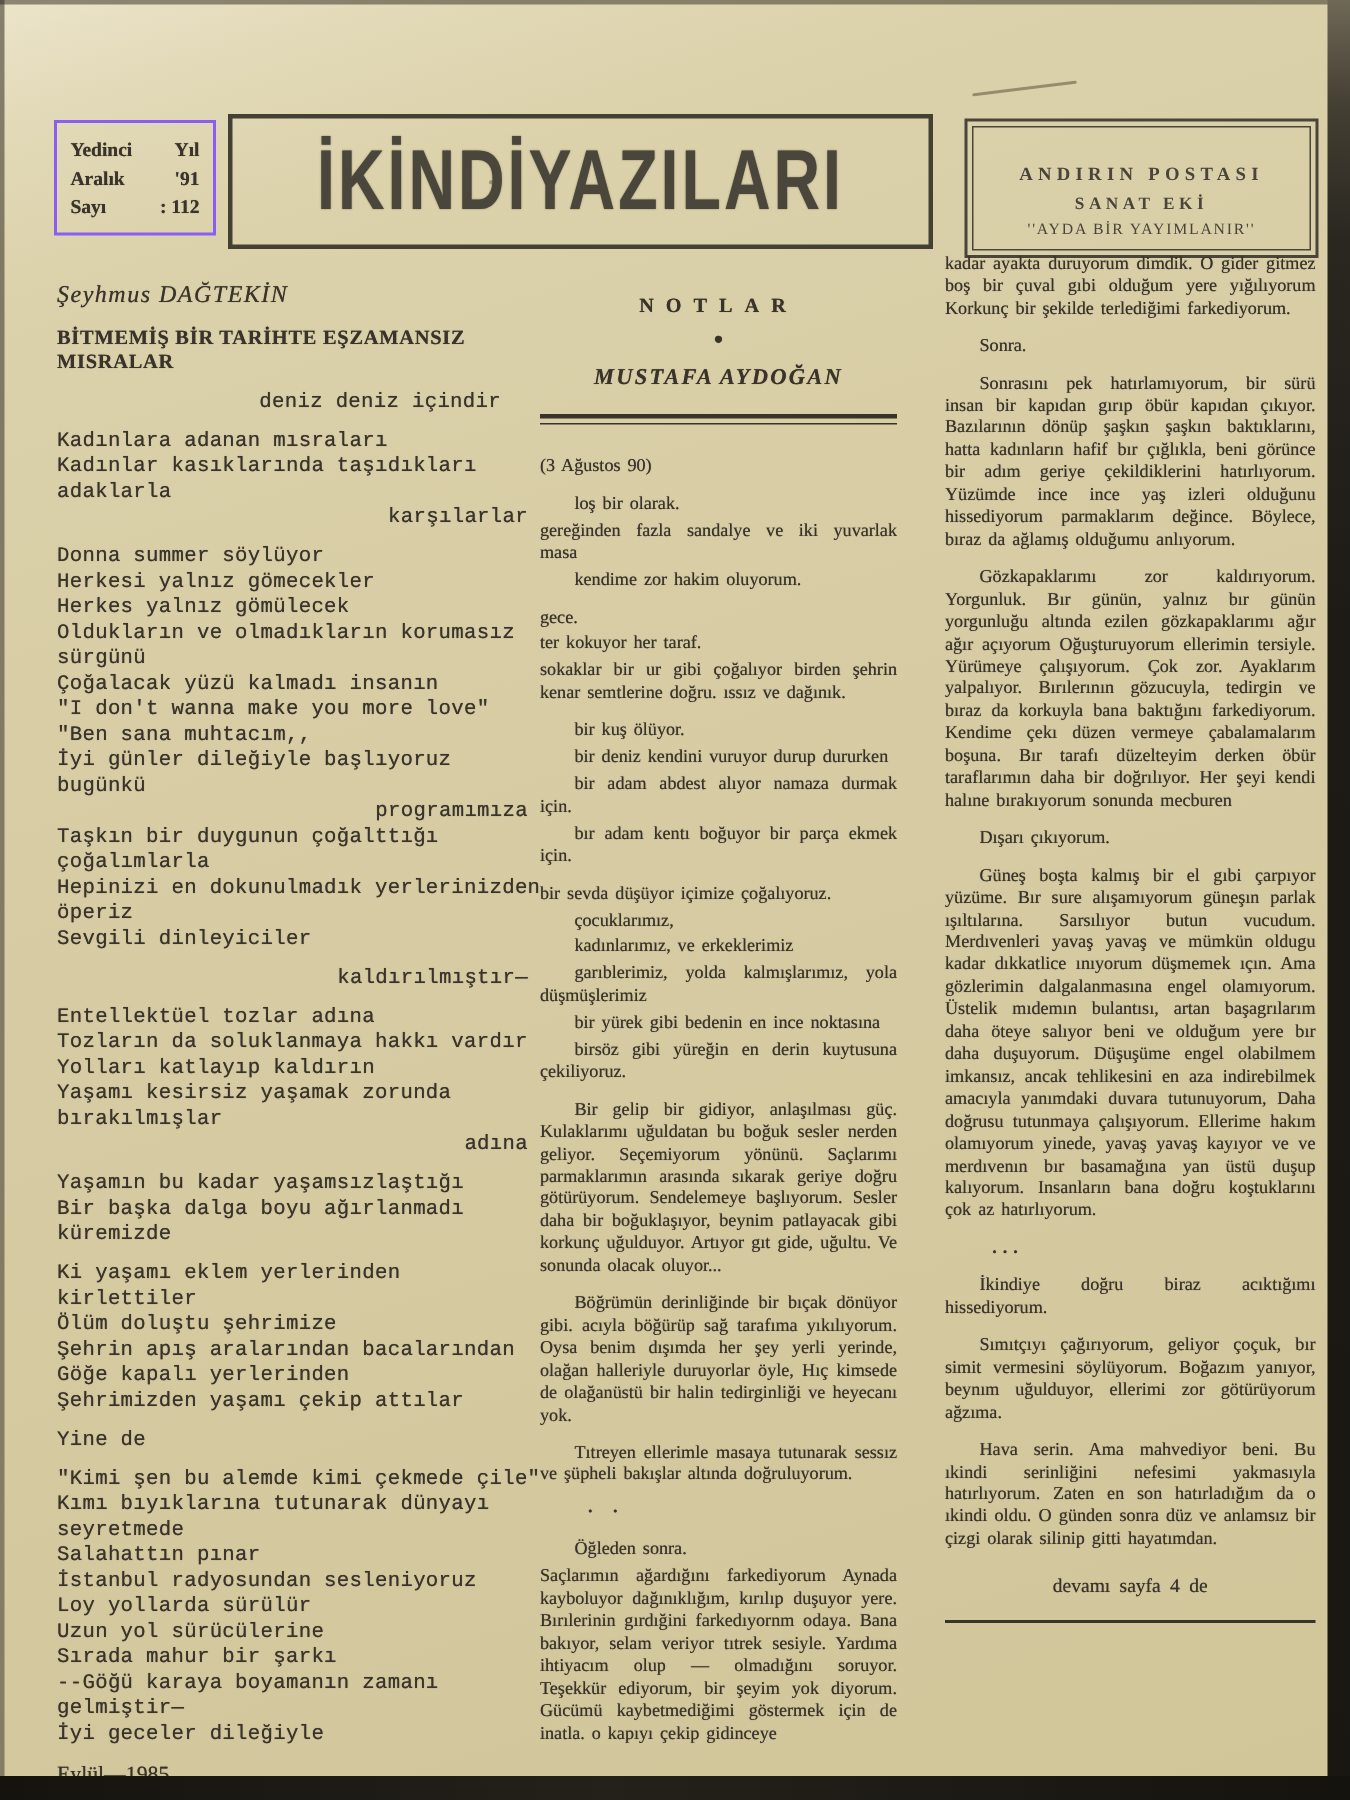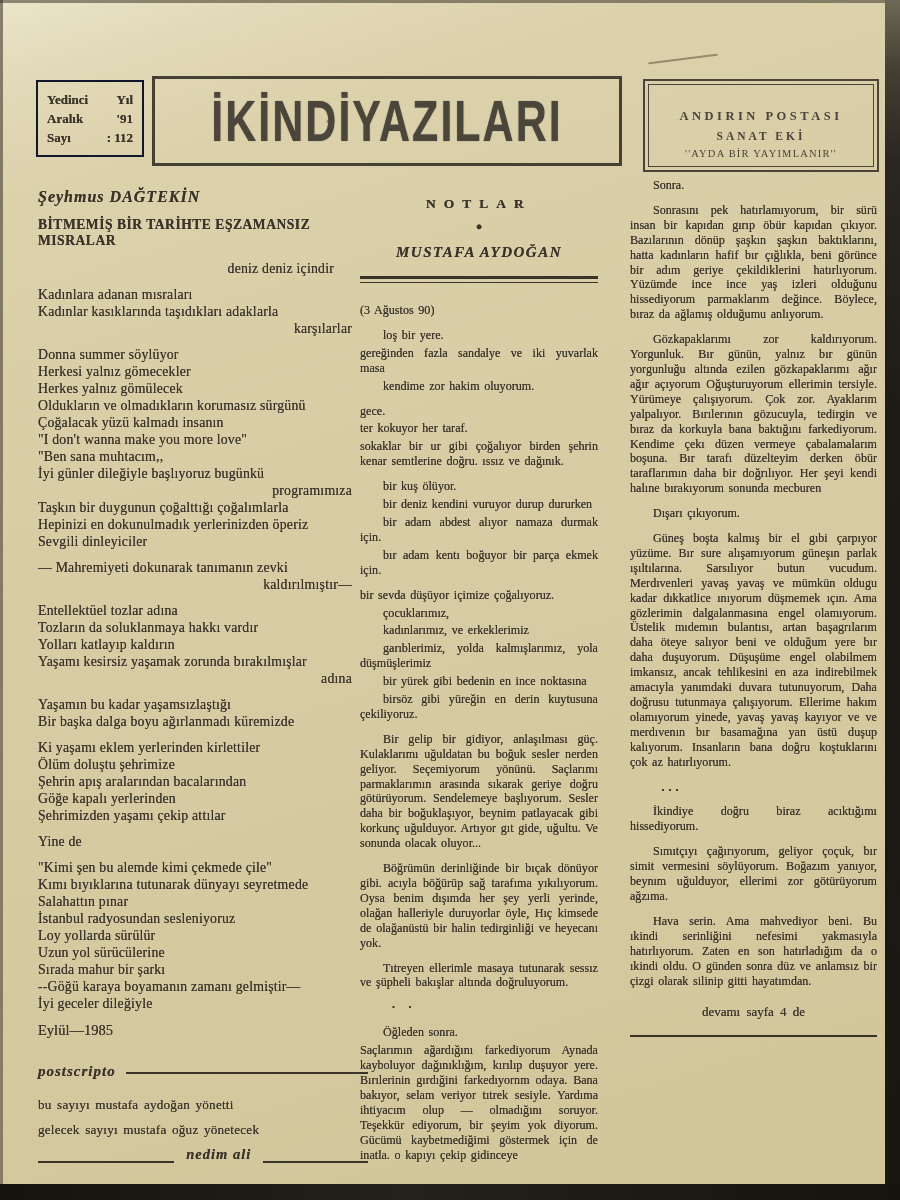--- a/index.html
+++ b/index.html
@@ -18,38 +18,38 @@
   .edge-right{position:absolute;top:0;right:0;bottom:0;width:15px;
     background:linear-gradient(180deg,#6e6857 0px,#443f33 70px,#2a2721 160px,#1d1b16 420px,#191712 100%);}
   .edge-bottom{position:absolute;left:0;right:0;bottom:0;height:16px;
     background:linear-gradient(90deg,#15130e 0%,#23211a 45%,#15130e 100%);}
   .scratch{position:absolute;left:648px;top:58px;width:70px;height:2px;background:rgba(92,82,60,.55);transform:rotate(-7deg);border-radius:2px;}
   .speck{position:absolute;left:326px;top:120px;width:4px;height:3px;background:rgba(90,80,58,.45);border-radius:50%;}
 
   .ink{color:#39332a;text-shadow:0 0 .5px rgba(57,51,42,.8);}
 
   
-  .issue-box{position:absolute;left:36px;top:80px;width:86px;padding:8px 9px;border:2px solid #0f172a;}
+  .issue-box{position:absolute;left:36px;top:80px;width:86px;padding:8px 9px;border:2px solid #8b5cf6;}
   .issue-row{display:flex;justify-content:space-between;font-weight:bold;font-size:13px;line-height:19px;}
   .title-box{position:absolute;left:152px;top:76px;width:464px;height:84px;border:3px solid #454034;
     display:flex;align-items:center;justify-content:center;}
   .title-text{display:inline-block;font-family:"Liberation Sans",sans-serif;font-weight:bold;
     font-size:43px;letter-spacing:2px;transform:scaleY(1.32);color:#4b463c;
     text-shadow:0 0 1px rgba(60,54,42,.6);}
   .info-box{position:absolute;left:648px;top:84px;width:212px;padding:24px 6px 7px;text-align:center;
     border:1px solid #4a443a;outline:2px solid #4a443a;outline-offset:3px;}
   .info-line1{font-weight:bold;font-size:12.5px;letter-spacing:3.5px;color:#4a443a;}
   .info-line2{font-weight:bold;font-size:11.5px;letter-spacing:3px;margin-top:6px;color:#4a443a;}
   .info-line3{font-size:10.5px;letter-spacing:1.2px;margin-top:6px;color:#4a443a;}
 
   
   .col-left{position:absolute;left:38px;top:188px;width:330px;}
-  .poem-author{font-style:italic;font-weight:bold;font-size:16px;letter-spacing:1px;margin-bottom:11px;}
+  .poem-author{font-style:italic;font-weight:normal;font-size:16px;letter-spacing:1px;margin-bottom:11px;}
   .poem-title{font-weight:bold;font-size:13.6px;letter-spacing:.5px;margin-bottom:2px;}
-  .pline{font-size:13.8px;line-height:17px;letter-spacing:.2px;}
+  .pline{font-size:13.8px;line-height:17px;letter-spacing:.2px;font-family:Liberation Mono, monospace;}
   .pline.blank{height:9px;line-height:9px;}
   .pline.r{text-align:right;padding-right:16px;}
   .pline.r-deep{padding-right:34px;}
   .poem-date{padding-right:30px;font-size:14.5px;margin-top:10px;}
 
   .postscript{margin-top:24px;}
   .ps-head{display:flex;align-items:center;gap:10px;}
   .ps-label{font-style:italic;font-weight:bold;font-size:15px;letter-spacing:1px;}
   .rule{border-top:2px solid #39332a;}
   .ps-head .rule{flex:1;margin-top:3px;}
@@ -124,21 +124,20 @@
       <div class="pline">Oldukların ve olmadıkların korumasız sürgünü</div>
       <div class="pline">Çoğalacak yüzü kalmadı insanın</div>
       <div class="pline">"I don't wanna make you more love"</div>
       <div class="pline">"Ben sana muhtacım,,</div>
       <div class="pline">İyi günler dileğiyle başlıyoruz bugünkü</div>
       <div class="pline r">programımıza</div>
       <div class="pline">Taşkın bir duygunun çoğalttığı çoğalımlarla</div>
       <div class="pline">Hepinizi en dokunulmadık yerlerinizden öperiz</div>
       <div class="pline">Sevgili dinleyiciler</div>
       <div class="pline blank">&nbsp;</div>
-      <div class="pline">— Mahremiyeti dokunarak tanımanın zevki</div>
       <div class="pline r">kaldırılmıştır—</div>
       <div class="pline blank">&nbsp;</div>
       <div class="pline">Entellektüel tozlar adına</div>
       <div class="pline">Tozların da soluklanmaya hakkı vardır</div>
       <div class="pline">Yolları katlayıp kaldırın</div>
       <div class="pline">Yaşamı kesirsiz yaşamak zorunda bırakılmışlar</div>
       <div class="pline r">adına</div>
       <div class="pline blank">&nbsp;</div>
       <div class="pline">Yaşamın bu kadar yaşamsızlaştığı</div>
       <div class="pline">Bir başka dalga boyu ağırlanmadı küremizde</div>
@@ -180,21 +179,21 @@
   </div>
 </div>
 
 <div class="col-mid ink">
   <div class="notes-header">NOTLAR</div>
   <div class="notes-bullet">●</div>
   <div class="notes-author">MUSTAFA AYDOĞAN</div>
   <div class="double-rule"></div>
   <div class="prose">
       <div class="para flush g">(3 Ağustos 90)</div>
-      <div class="para g">loş  bir yere.</div>
+      <div class="para g">loş  bir olarak.</div>
       <div class="para flush">gereğinden  fazla sandalye ve iki yuvarlak masa</div>
       <div class="para">kendime zor  hakim oluyorum.</div>
       <div class="para flush g">gece.</div>
       <div class="para flush">ter kokuyor her taraf.</div>
       <div class="para flush">sokaklar bir ur gibi çoğalıyor birden şehrin kenar  semtlerine doğru. ıssız ve dağınık.</div>
       <div class="para g">bir kuş ölüyor.</div>
       <div class="para">bir deniz kendini vuruyor durup dururken</div>
       <div class="para">bir adam abdest alıyor namaza durmak için.</div>
       <div class="para">bır adam kentı boğuyor bir  parça ekmek için.</div>
       <div class="para flush g">bir sevda düşüyor içimize çoğalıyoruz.</div>
@@ -207,20 +206,21 @@
       <div class="para g">Böğrümün derinliğinde bir bıçak dönüyor gibi. acıyla böğürüp sağ tarafıma yıkılıyorum. Oysa benim dışımda her şey yerli yerinde, olağan halleriyle duruyorlar öyle, Hıç kimsede de olağanüstü bir halin tedirginliği ve heyecanı yok.</div>
       <div class="para g">Tıtreyen ellerimle masaya tutunarak sessız ve şüpheli bakışlar altında doğruluyorum.</div>
       <div class="para sep g">·     ·</div>
       <div class="para g">Öğleden sonra.</div>
       <div class="para flush">Saçlarımın ağardığını farkediyorum Aynada kayboluyor dağınıklığım, kırılıp duşuyor yere. Bırılerinin gırdığini farkedıyornm odaya. Bana bakıyor, selam veriyor tıtrek sesiyle. Yardıma ihtiyacım olup — olmadığını soruyor. Teşekkür ediyorum, bir şeyim yok diyorum. Gücümü kaybetmediğimi göstermek için de inatla. o kapıyı çekip gidinceye</div>
     </div>
 </div>
 
 <div class="col-right ink">
   <div>
+      <div class="para flush">kadar ayakta duruyorum dimdik. O gider gitmez boş bir çuval gıbi olduğum yere yığılıyorum Korkunç bir şekilde terlediğimi farkediyorum.</div>
       <div class="para g">Sonra.</div>
       <div class="para g">Sonrasını pek hatırlamıyorum, bir sürü insan bir kapıdan gırıp öbür kapıdan çıkıyor. Bazılarının dönüp şaşkın şaşkın baktıklarını, hatta kadınların hafif bır çığlıkla, beni görünce bir adım geriye çekildiklerini hatırlıyorum. Yüzümde ince ince yaş izleri olduğunu hissediyorum parmaklarım değince. Böylece, bıraz da ağlamış olduğumu anlıyorum.</div>
       <div class="para g">Gözkapaklarımı zor kaldırıyorum. Yorgunluk. Bır günün, yalnız bır günün yorgunluğu altında ezilen gözkapaklarımı ağır ağır açıyorum Oğuşturuyorum ellerimin tersiyle. Yürümeye çalışıyorum. Çok zor. Ayaklarım yalpalıyor. Bırılerının gözucuyla, tedirgin ve bıraz da korkuyla bana baktığını farkediyorum. Kendime çekı düzen vermeye çabalamalarım boşuna. Bır tarafı düzelteyim derken öbür taraflarımın daha bir doğrılıyor. Her şeyi kendi halıne bırakıyorum sonunda mecburen</div>
       <div class="para g">Dışarı çıkıyorum.</div>
       <div class="para g">Güneş boşta kalmış bir el gıbi çarpıyor yüzüme. Bır sure alışamıyorum güneşın parlak ışıltılarına. Sarsılıyor butun vucudum. Merdıvenleri yavaş yavaş ve mümkün oldugu kadar dıkkatlice ınıyorum düşmemek ıçın. Ama gözlerimin dalgalanmasına engel olamıyorum. Üstelik mıdemın bulantısı, artan başagrılarım daha öteye salıyor beni ve olduğum yere bır daha duşuyorum. Düşuşüme engel olabilmem imkansız, ancak tehlikesini en aza indirebilmek amacıyla yanımdaki duvara tutunuyorum, Daha doğrusu tutunmaya çalışıyorum. Ellerime hakım olamıyorum yinede, yavaş yavaş kayıyor ve ve merdıvenın bır basamağına yan üstü duşup kalıyorum. Insanların bana doğru koştuklarını çok az hatırlıyorum.</div>
       <div class="para sep g">...</div>
       <div class="para g">İkindiye doğru biraz acıktığımı hissediyorum.</div>
       <div class="para g">Sımıtçıyı çağırıyorum, geliyor çoçuk, bır simit vermesini söylüyorum. Boğazım yanıyor, beynım uğulduyor, ellerimi zor götürüyorum ağzıma.</div>
       <div class="para g">Hava serin. Ama mahvediyor beni. Bu ıkindi serinliğini nefesimi yakmasıyla hatırlıyorum. Zaten en son hatırladığım da o ıkindi oldu. O günden sonra düz ve anlamsız bir çizgi olarak silinip gitti hayatımdan.</div>
     </div>

